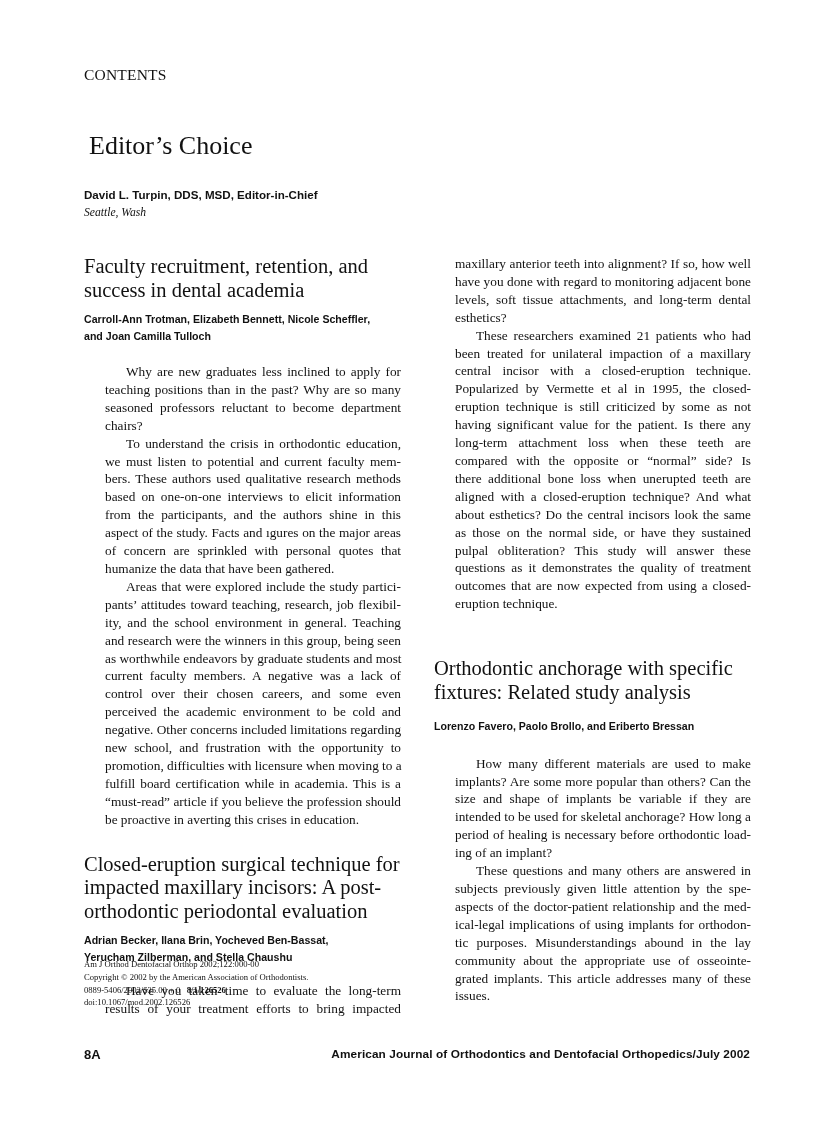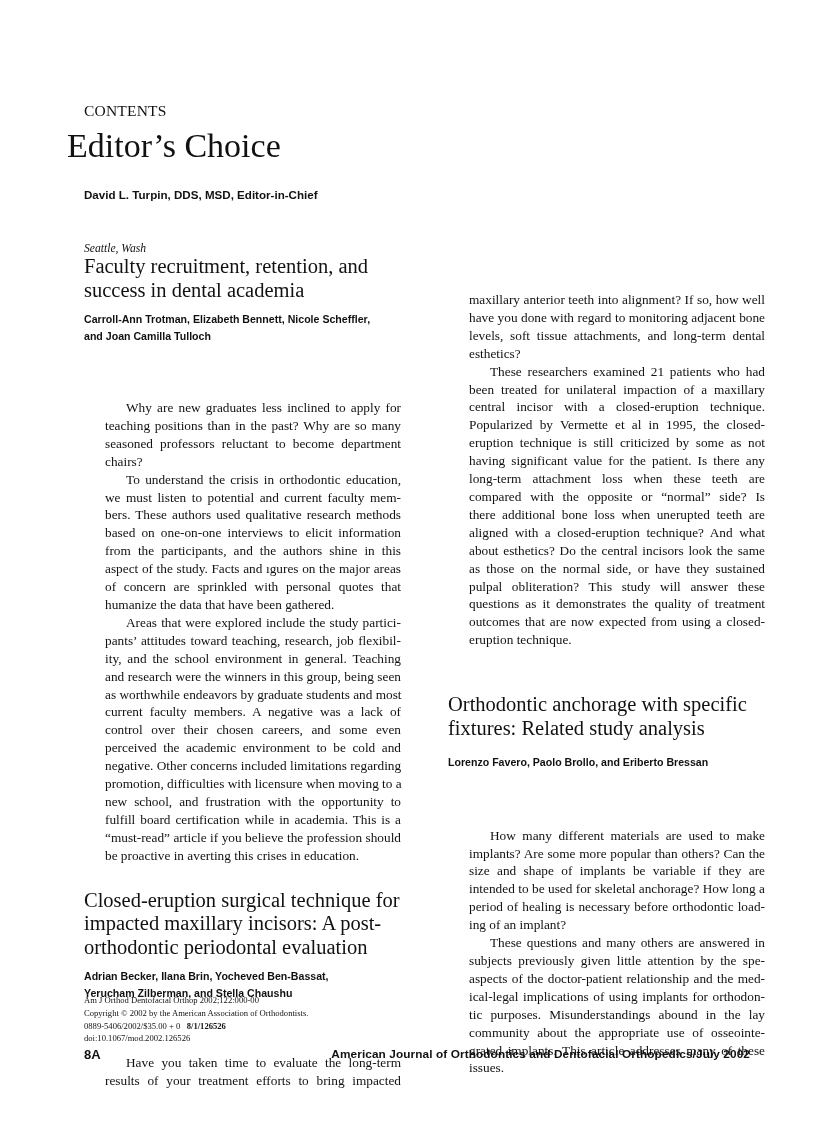--- a/index.html
+++ b/index.html
@@ -1,28 +1,28 @@
 <!DOCTYPE html>
 <html><head>
 <meta charset="utf-8">
 <style>
   html, body { margin: 0; padding: 0; background: #ffffff; }
   body { width: 836px; height: 1122px; position: relative; overflow: hidden; color: #111; }
-  .serif { font-family: "Liberation Serif", "DejaVu Serif", serif; margin-top: 36px; }
+  .serif { font-family: "Liberation Serif", "DejaVu Serif", serif; }
   .sans { font-family: "Liberation Sans", "DejaVu Sans", sans-serif; }
   .abs { position: absolute; }
 
   #section-label { left: 84px; top: 66px; font-size: 15.5px; letter-spacing: 0.2px; }
-  #page-title { left: 67px; top: 126px; font-size: 34px; line-height: 40px; }
+  #page-title { left: 89px; top: 126px; font-size: 26px; line-height: 40px; }
   #editor-name { left: 84px; top: 188px; font-size: 11.6px; font-weight: bold; }
   #editor-loc { left: 84px; top: 206px; font-size: 11.6px; font-style: italic; }
 
   .col { position: absolute; width: 317px; }
   #col-left { left: 84px; top: 255px; }
-  #col-right { left: 448px; top: 255px; }
+  #col-right { left: 434px; top: 255px; }
 
   .art-title { font-size: 20.5px; line-height: 23.5px; margin: 0; font-weight: normal; }
   .art-authors { font-size: 10.6px; line-height: 16.5px; font-weight: bold; margin-top: 9px; }
   .body-text { font-size: 13.3px; line-height: 17.9px; text-align: justify; }
   .para { text-indent: 21px; margin: 0; }
   .line { display: block; text-align: justify; text-align-last: justify; white-space: nowrap; }
   .line.last { text-align-last: left; }
 
   #footnote { left: 84px; top: 958px; font-size: 8.6px; line-height: 12.8px; }
   #footnote b { font-weight: bold; }
@@ -68,22 +68,22 @@
       <p class="para">
         <span class="line" style="padding-left:21px">Areas that were explored include the study partici-</span>
         <span class="line">pants’ attitudes toward teaching, research, job flexibil-</span>
         <span class="line">ity, and the school environment in general. Teaching</span>
         <span class="line">and research were the winners in this group, being seen</span>
         <span class="line">as worthwhile endeavors by graduate students and most</span>
         <span class="line">current faculty members. A negative was a lack of</span>
         <span class="line">control over their chosen careers, and some even</span>
         <span class="line">perceived the academic environment to be cold and</span>
         <span class="line">negative. Other concerns included limitations regarding</span>
+        <span class="line">new school, and frustration with the opportunity to</span>
         <span class="line">promotion, difficulties with licensure when moving to a</span>
-        <span class="line">new school, and frustration with the opportunity to</span>
         <span class="line">fulfill board certification while in academia. This is a</span>
         <span class="line">“must-read” article if you believe the profession should</span>
         <span class="line last">be proactive in averting this crises in education.</span>
       </p>
     </div>
   </section>
 
   <div style="height:24px"></div>
 
   <section>

